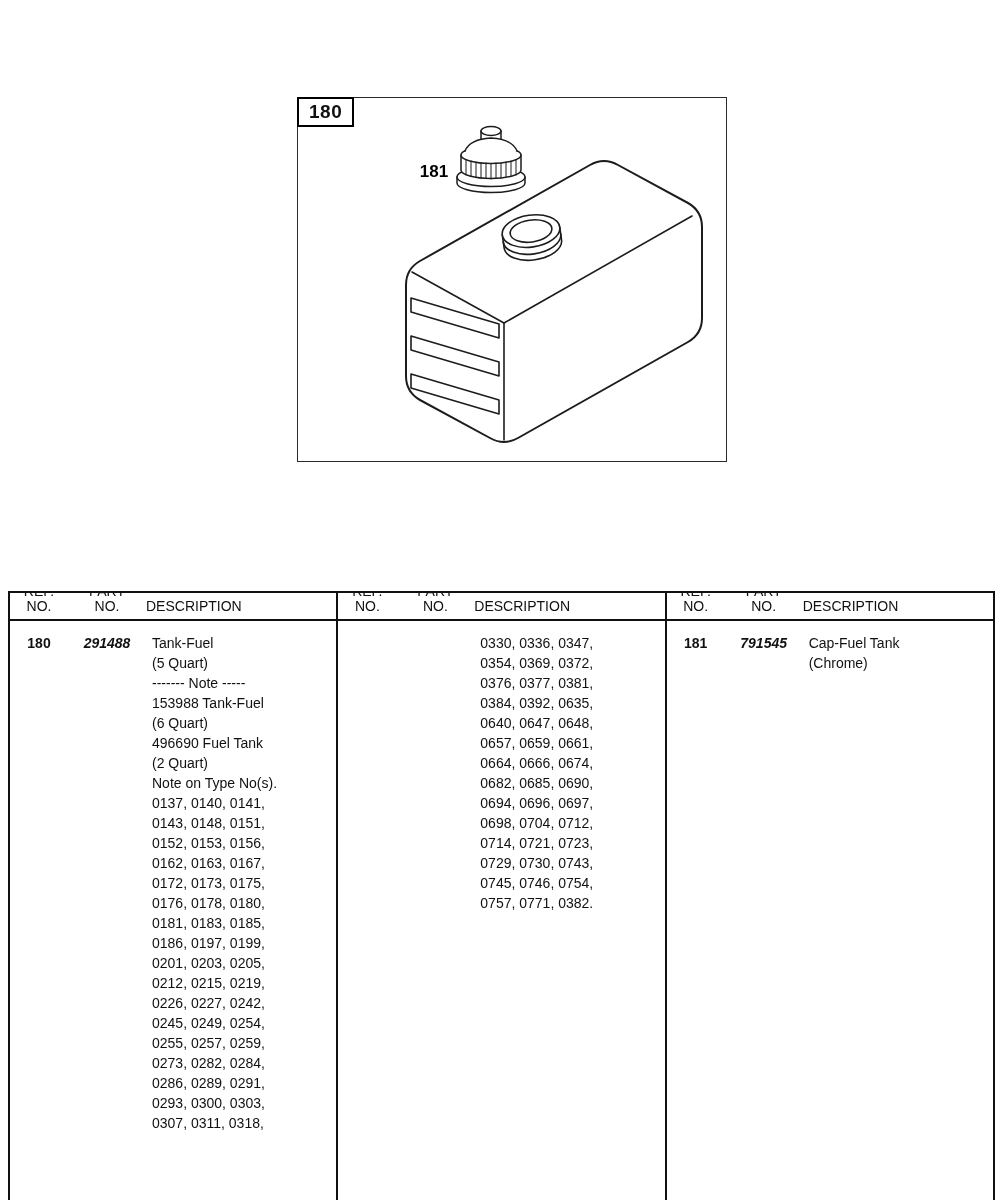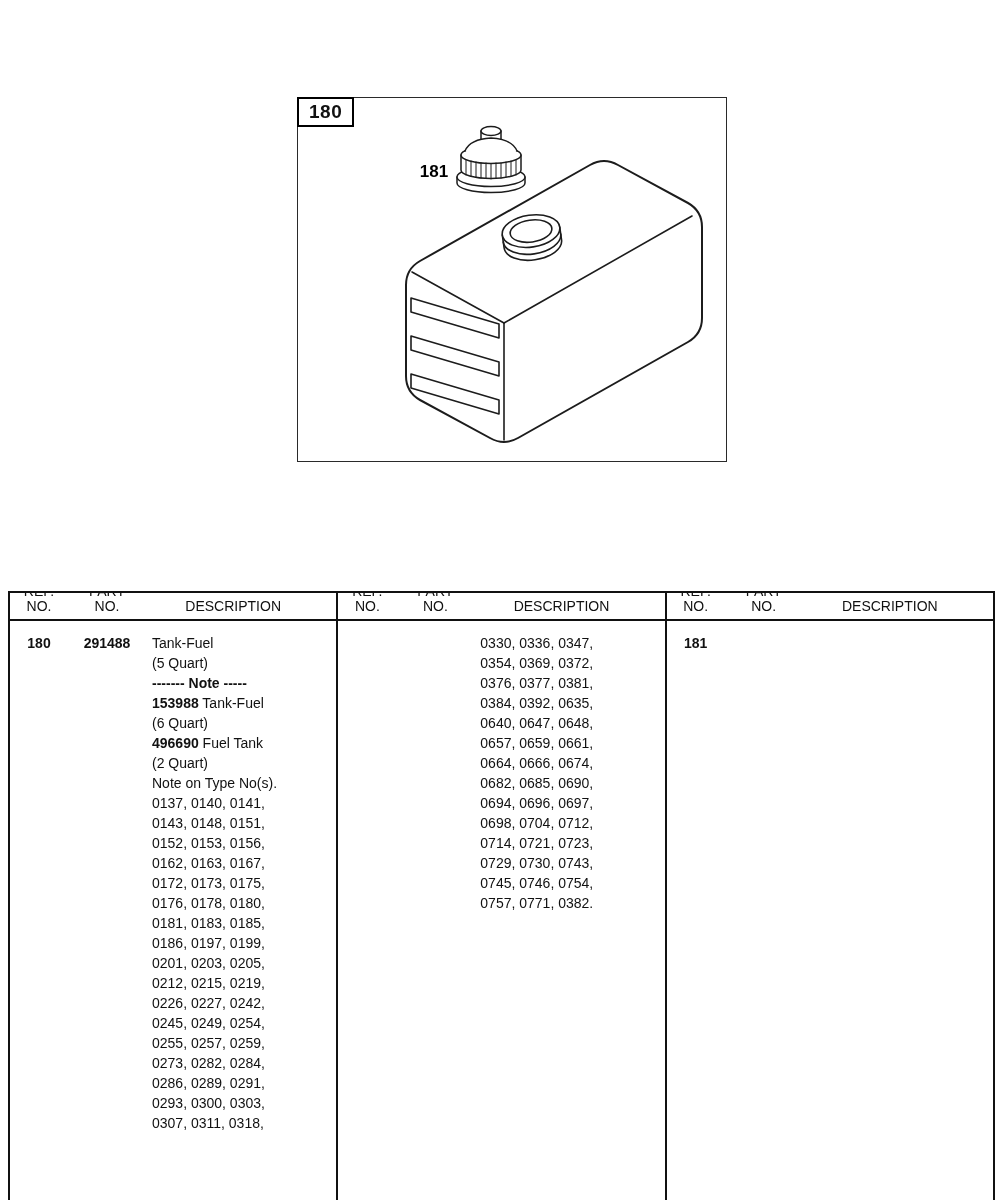--- a/index.html
+++ b/index.html
@@ -56,32 +56,32 @@
   .group-header {
     display:flex; align-items:flex-end;
     height:28px;
     border-bottom:2px solid #111;
     padding-bottom:5px;
     font-size:14px; line-height:15px;
     flex:0 0 auto;
   }
   .hdr-ref  { width:58px; text-align:center; }
   .hdr-part { width:78px; text-align:center;margin-top:48px; }
-  .hdr-desc { flex:1; text-align:center; padding-right:16px; }
+  .hdr-desc { flex:1; text-align:left; padding-right:16px; }
   .group-body {
     display:flex;
     padding-top:12px;
     font-size:14px; line-height:20px;
     flex:1 1 auto;
   }
   .cell-ref  { width:58px; text-align:center; font-weight:bold; flex:0 0 auto; }
-  .cell-part { width:78px; text-align:center; font-weight:bold; flex:0 0 auto; }
+  .cell-part { width:78px; text-align:center; font-weight:bold; flex:0 0 auto;font-style:italic; }
   .cell-desc { flex:1; padding-left:6px; padding-right:0; }
   .desc-line { white-space:nowrap; }
-  .desc-line b { font-weight:bold; }
+  .desc-line b { font-weight:normal; }
 </style>
 </head>
 <body>
 
 <div class="page">
 
   <div class="diagram-box">
 
     <svg class="tank-svg" width="427" height="362" viewBox="0 0 427 362">
       <g fill="#ffffff" stroke="#1c1c1c" stroke-width="2" stroke-linejoin="round" stroke-linecap="round">
@@ -235,17 +235,22 @@
           <div>NO.</div>
         </div>
         <div class="hdr-part">
           <div>PART</div>
           <div>NO.</div>
         </div>
         <div class="hdr-desc">DESCRIPTION</div>
       </div>
       <div class="group-body">
         <div class="cell-ref">181</div>
+        <div class="cell-part">791545</div>
+        <div class="cell-desc">
+            <div class="desc-line">Cap-Fuel Tank</div>
+            <div class="desc-line">(Chrome)</div>
+          </div>
       </div>
     </div>
 
   </div>
 </div>
 
 </body></html>

